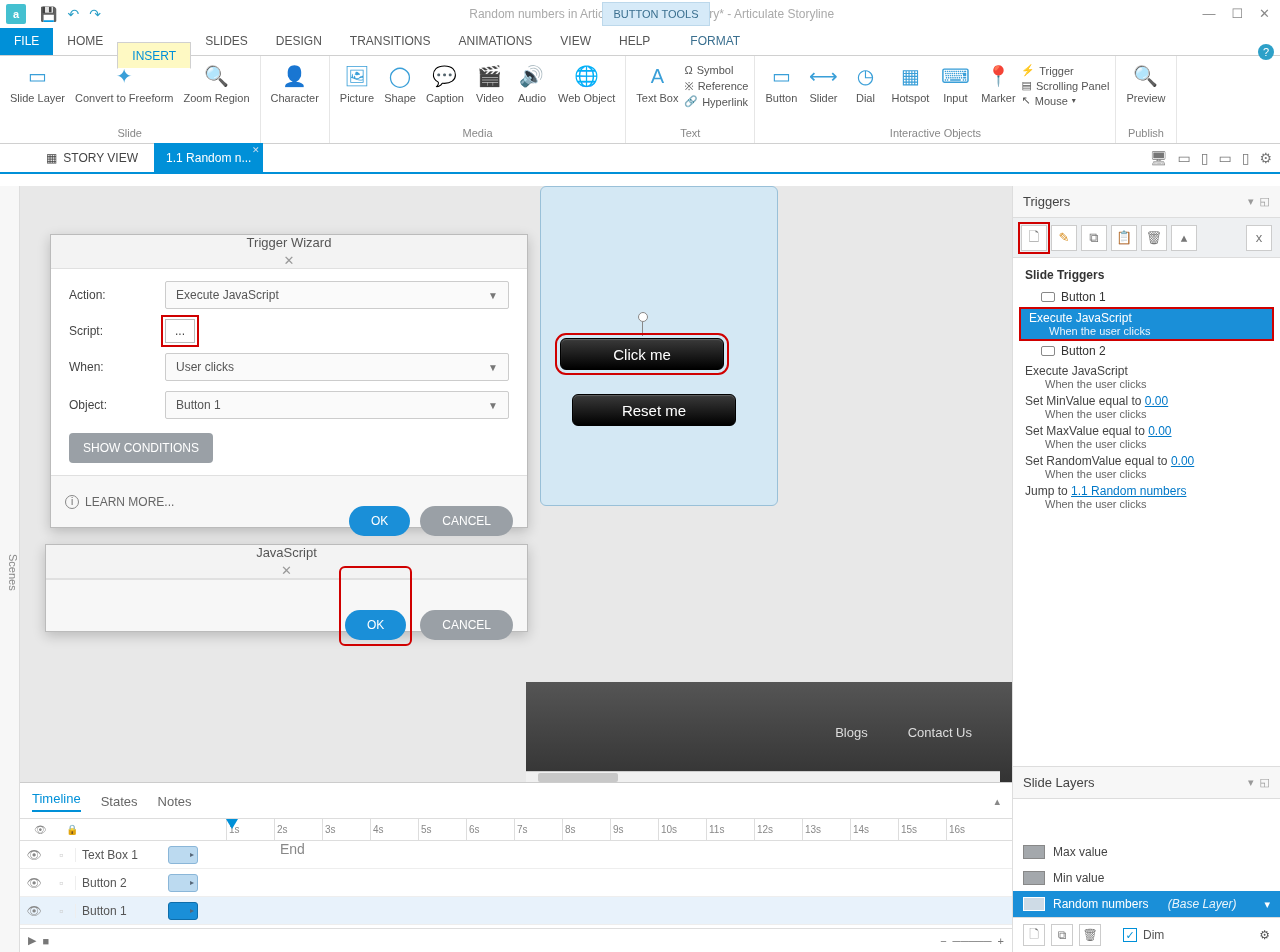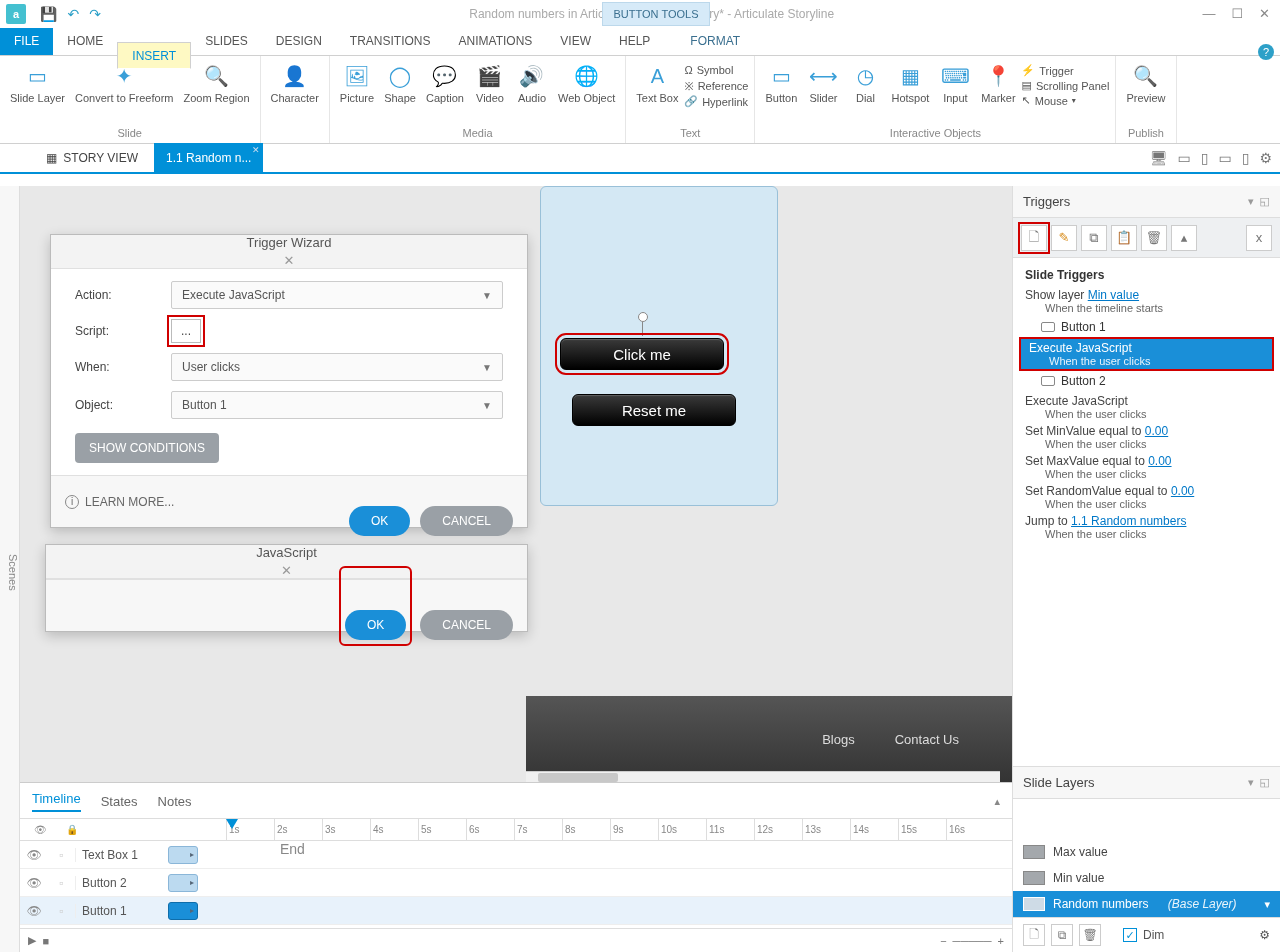--- a/index.html
+++ b/index.html
@@ -47,30 +47,30 @@
 .right-col { width: 268px; border-left:1px solid #ddd; background:#fff; display:flex; flex-direction:column;}
 
 
 .canvas-area { flex:1; background:#e8e8e8; position:relative; overflow:hidden; }
 .slide-panel { position:absolute; left:520px; top:0; width:238px; height:320px; background:#d4e8f4; border:1px solid #99c0d8; border-radius:6px;}
 .slide-btn { position:absolute; width:164px; height:32px; border-radius:6px; background:linear-gradient(#3a3a3a,#000); color:#fff; font-size:15px; display:flex; align-items:center; justify-content:center; border:1px solid #000; box-shadow: inset 0 1px 1px rgba(255,255,255,.2);}
 .slide-btn.click{ left:540px; top:152px; outline:2px solid #d00000; outline-offset:3px;}
 .slide-btn.reset{ left:552px; top:208px;}
 .rot-handle{position:absolute;left:618px;top:126px;width:10px;height:10px;border:1px solid #888;border-radius:50%;background:#fff;}
 .rot-line{position:absolute;left:622px;top:136px;width:1px;height:14px;background:#888;}
-.footer-bar{position:absolute;left:506px;right:0;bottom:0;height:86px;background:linear-gradient(#555,#333);color:#ddd;display:flex;align-items:center;justify-content:flex-end;gap:40px;padding-right:53px;font-size:13px;}
+.footer-bar{position:absolute;left:506px;right:0;bottom:0;height:100px;background:linear-gradient(#555,#333);color:#ddd;display:flex;align-items:center;justify-content:flex-end;gap:40px;padding-right:40px;font-size:13px;}
 .scroll-h{position:absolute;left:506px;right:12px;bottom:-1px;height:12px;background:#f0f0f0;border-top:1px solid #ccc;}
 .scroll-h .thumb{position:absolute;left:12px;width:80px;top:1px;height:9px;background:#c8c8c8;border-radius:2px;}
 
 
 .dialog { position:absolute; background:#f7f7f7; border:1px solid #bbb; box-shadow:0 4px 12px rgba(0,0,0,.2); }
 .dlg-trigger { left:30px; top:48px; width:478px; }
 .dlg-js { left:25px; top:358px; width:483px; }
 .dlg-titlebar { height:34px; display:flex; align-items:center; justify-content:space-between; padding:0 12px; background:#f3f3f3; border-bottom:1px solid #e0e0e0; font-size:13px; color:#555;flex-direction:column;}
-.dlg-body { padding:12px 24px; background:#fff;}
+.dlg-body { padding:12px 18px; background:#fff;}
 .form-row { display:flex; align-items:center; margin-bottom:10px; }
 .form-row label { width:96px; font-size:12px; color:#444;}
 .form-select { flex:1; height:28px; border:1px solid #ccc; border-radius:2px; background:#fafafa; display:flex; align-items:center; justify-content:space-between; padding:0 10px; font-size:12px; color:#555;}
 .form-select .caret{font-size:10px;color:#777;}
 .script-btn { width:30px; height:24px; border:1px solid #bbb; background:#fff; display:flex; align-items:center;justify-content:center; outline:2px solid #d00000; outline-offset:2px;}
 .show-cond { display:inline-block; padding:8px 14px; background:#9aa0a6; color:#fff; border-radius:4px; font-size:12px; margin-top:4px;}
 .dlg-footer { height:52px; border-top:1px solid #e0e0e0; background:#f7f7f7; display:flex; align-items:center; justify-content:flex-end; gap:10px; padding:0 14px;}
 .dlg-footer .learn{margin-right:auto; color:#666; display:flex; gap:6px; align-items:center; font-size:12px;}
 .btn { height:30px; padding:0 22px; border-radius:16px; border:none; font-size:12px; cursor:pointer;margin-top:38px;}
 .btn.primary{background:#1a8fd8;color:#fff;}
@@ -489,24 +489,20 @@
       <div class="trg-tb-btn" style="color:#d88c1a">✎</div>
       <div class="trg-tb-btn">⧉</div>
       <div class="trg-tb-btn">📋</div>
       <div class="trg-tb-btn">🗑</div>
       <div class="trg-tb-btn">▴</div>
       <div style="flex:1"></div>
       <div class="trg-tb-btn">x</div>
     </div>
     <div class="trg-list">
       <div class="trg-section">Slide Triggers</div>
-      <div class="trg-item">
-        <span>Show layer </span><a class="trg-link">Min value</a>
-        <div class="sub">When the timeline starts</div>
-      </div>
       <div class="trg-obj">
           <span class="rect"></span>
           <span>Button 1</span>
         </div>
       <div class="trg-item sel">
         <span>Execute JavaScript</span>
         <div class="sub">When the user clicks</div>
       </div>
       <div class="trg-obj">
           <span class="rect"></span>

